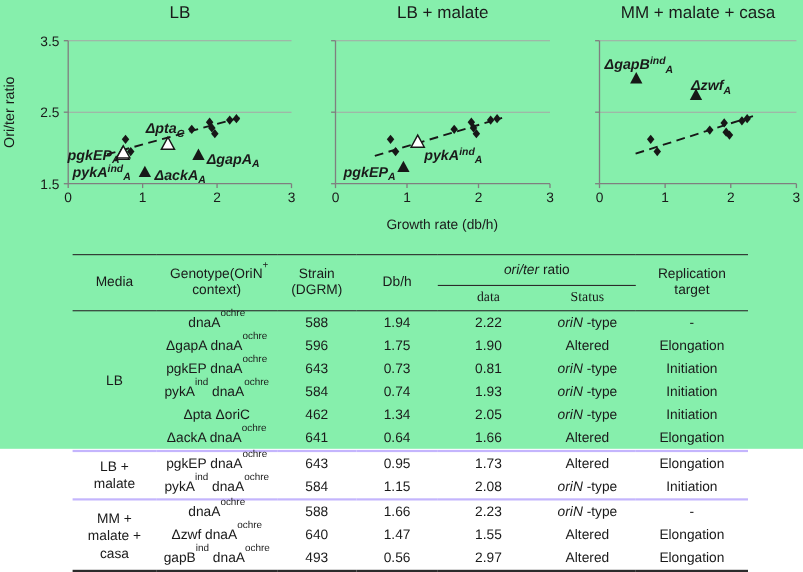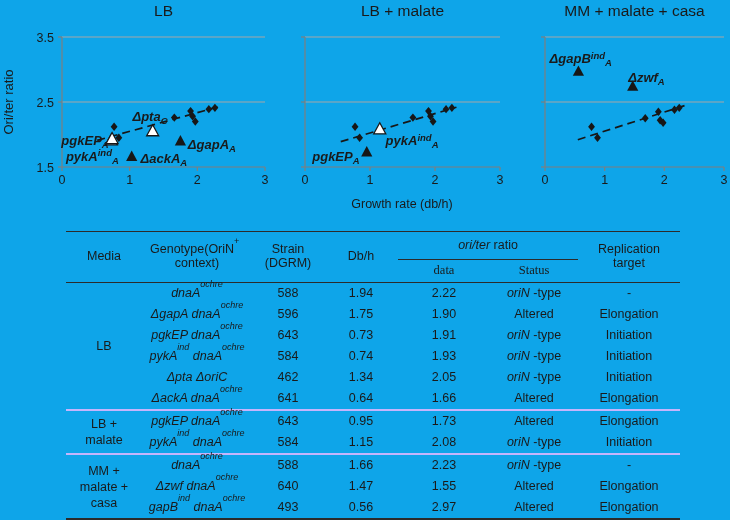--- a/index.html
+++ b/index.html
@@ -1,40 +1,40 @@
 <!DOCTYPE html>
 <html><head>
 <meta charset="utf-8">
 <style>
   html,body{margin:0;padding:0;}
   body{
     width:730px;height:520px;background:#ffffff;overflow:hidden;
     font-family:"Liberation Sans","DejaVu Sans",sans-serif;color:#1a1a1a;
   }
-  .page{position:relative;width:730px;height:520px;background:#0ea5e9;}
+  .page{position:relative;width:730px;height:408px;background:#86efac;}
   #charts{display:block;}
   
   .tbl-wrap{position:absolute;left:0;top:231px;width:730px;}
   table.results{
     border-collapse:collapse;table-layout:fixed;
     margin-left:66px;width:614px;
     border-top:1.5px solid #2b2b2b;border-bottom:2px solid #2b2b2b;
   }
   .results th,.results td{
     font-size:12.5px;font-weight:400;text-align:center;vertical-align:middle;
     padding:0 2px;white-space:nowrap;line-height:1.1;height:21px;color:#1a1a1a;
   }
   .results thead tr.h1 th{height:27px;}
   .results thead tr.h2 th{height:22px;font-family:Liberation Serif, serif;}
   .results thead th{vertical-align:middle;}
   .hdr-bottom{border-bottom:1.5px solid #2b2b2b;}
   .grp-underline{border-bottom:1.2px solid #2b2b2b;}
-  .geno-l1{display:flex;justify-content:flex-start;padding:0 6px;}
+  .geno-l1{display:flex;justify-content:flex-end;padding:0 6px;}
   tr.group-start td{border-top:2px solid #c4b5fd;}
-  td.c-geno{font-style:italic;}
+  td.c-geno{}
   sup{font-size:72%;position:relative;top:-0.45em;line-height:0;}
   i{font-style:italic;text-align:right;}
   .media-line{line-height:16px;}
 </style>
 </head>
 <body>
 
 <div class="page">
 
   <svg id="charts" width="730" height="231" viewBox="0 0 730 231">
@@ -198,21 +198,21 @@
             <td>596</td>
             <td>1.75</td>
             <td>1.90</td>
             <td>Altered</td>
             <td>Elongation</td>
           </tr>
           <tr>
             <td class="c-geno">pgkEP dnaA<sup>ochre</sup></td>
             <td>643</td>
             <td>0.73</td>
-            <td>1.91</td>
+            <td>0.81</td>
             <td><i>oriN</i> -type</td>
             <td>Initiation</td>
           </tr>
           <tr>
             <td class="c-geno">pykA<sup>ind</sup> dnaA<sup>ochre</sup></td>
             <td>584</td>
             <td>0.74</td>
             <td>1.93</td>
             <td><i>oriN</i> -type</td>
             <td>Initiation</td>

